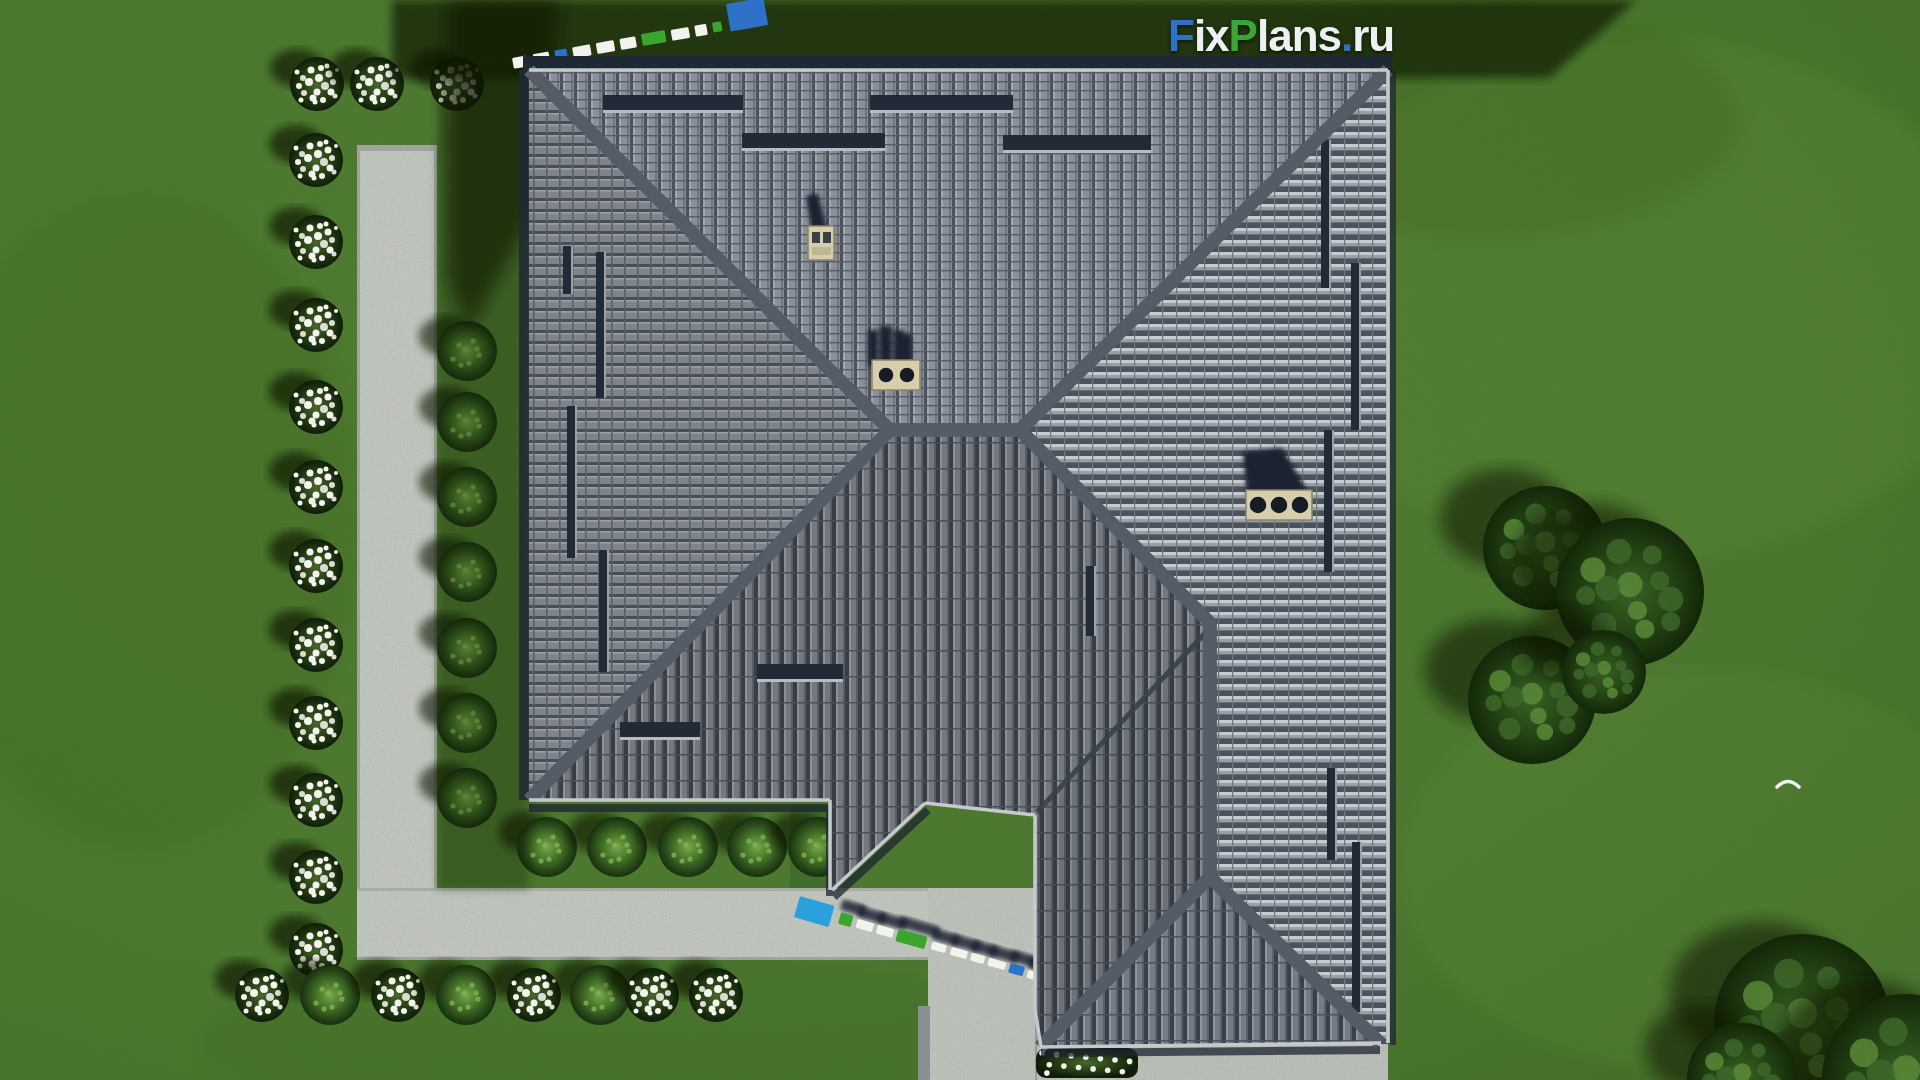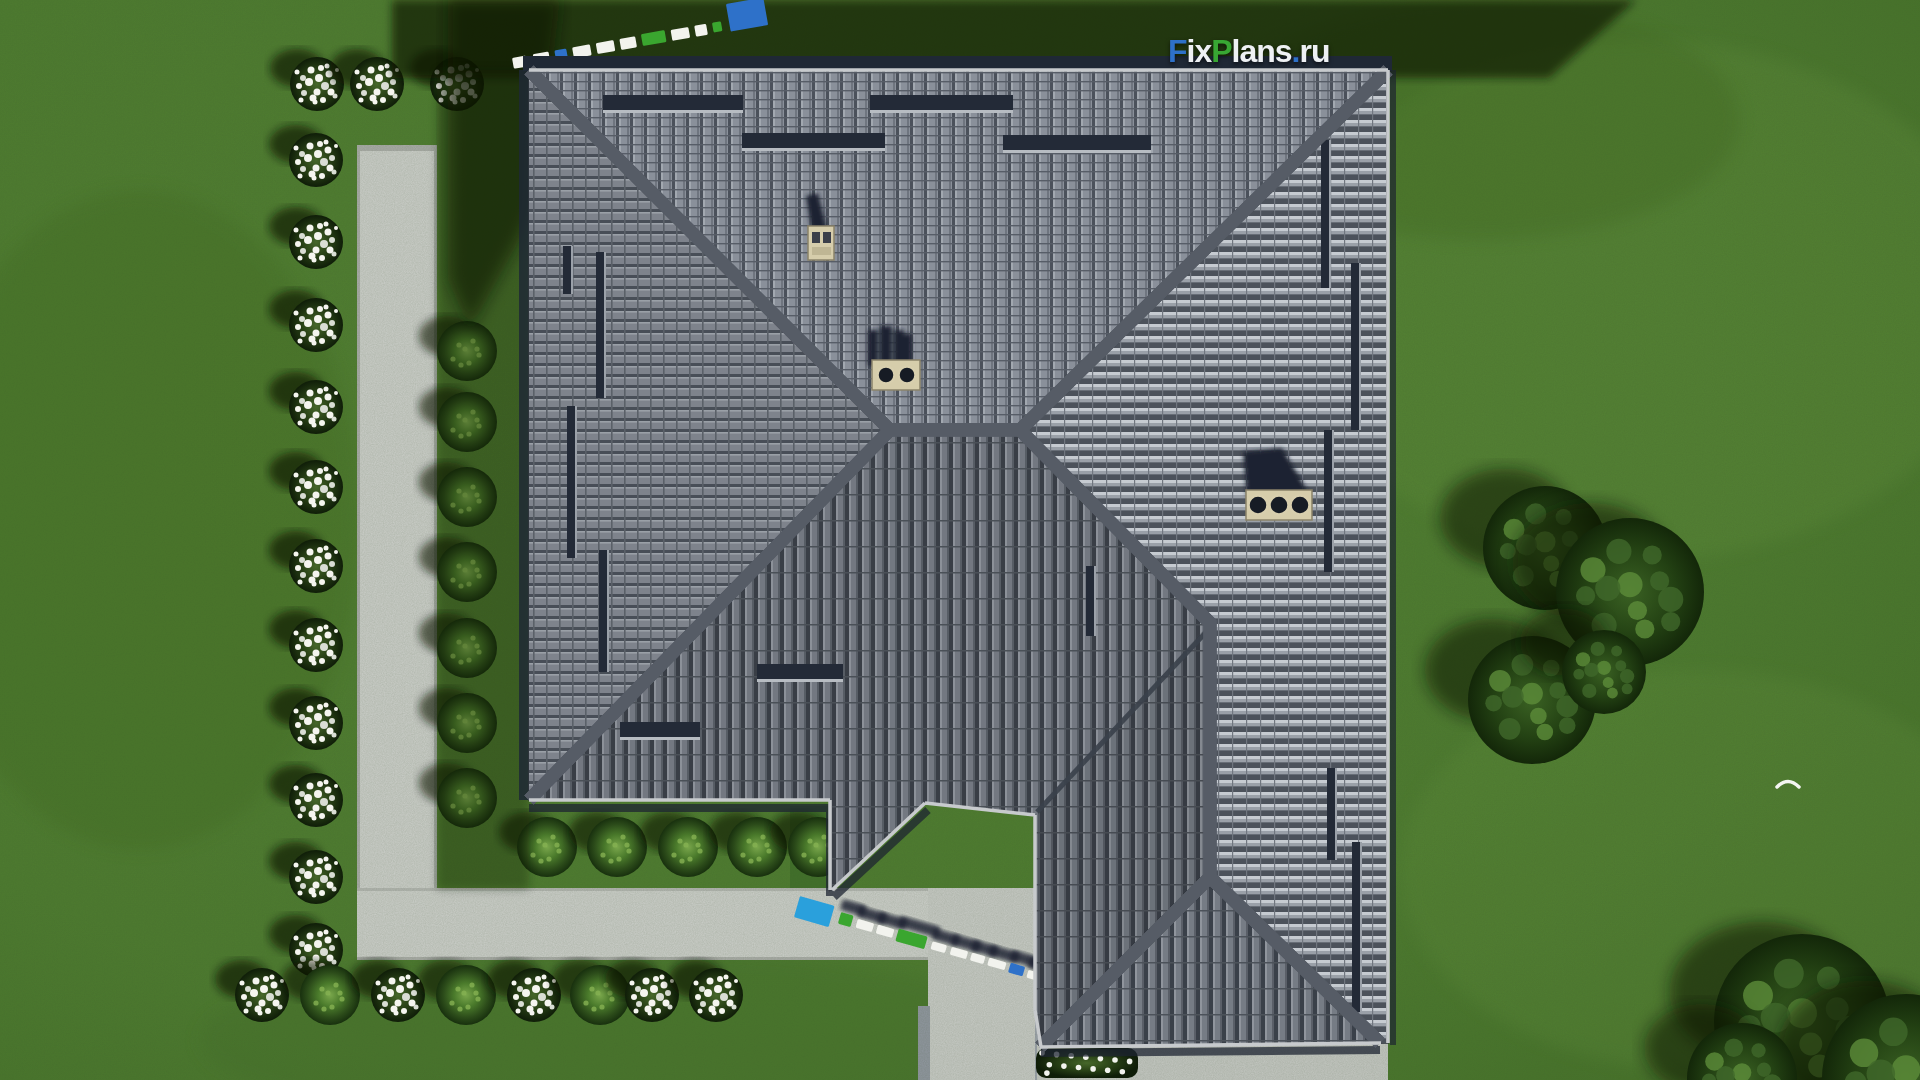--- a/index.html
+++ b/index.html
@@ -1,18 +1,18 @@
 <!DOCTYPE html>
 <html><head>
 <meta charset="utf-8">
 <style>
   html,body{margin:0;padding:0;background:#233a14;}
   .stage{position:relative;width:1920px;height:1080px;overflow:hidden;font-family:"Liberation Sans",sans-serif;}
   .stage svg{position:absolute;left:0;top:0;}
-  .logo{position:absolute;left:1168px;top:33px;font-weight:bold;font-size:32px;letter-spacing:-1px;
+  .logo{position:absolute;left:1168px;top:11px;font-weight:bold;font-size:44px;letter-spacing:-1px;
         text-shadow:0 2px 4px rgba(0,0,0,.6);white-space:nowrap;user-select:none;}
   .logo span{display:inline-block;}
 </style>
 </head>
 <body>
 
 <div class="stage">
 <svg width="1920" height="1080" viewBox="0 0 1920 1080">
   <defs>
     <radialGradient id="gradBushGreen">

